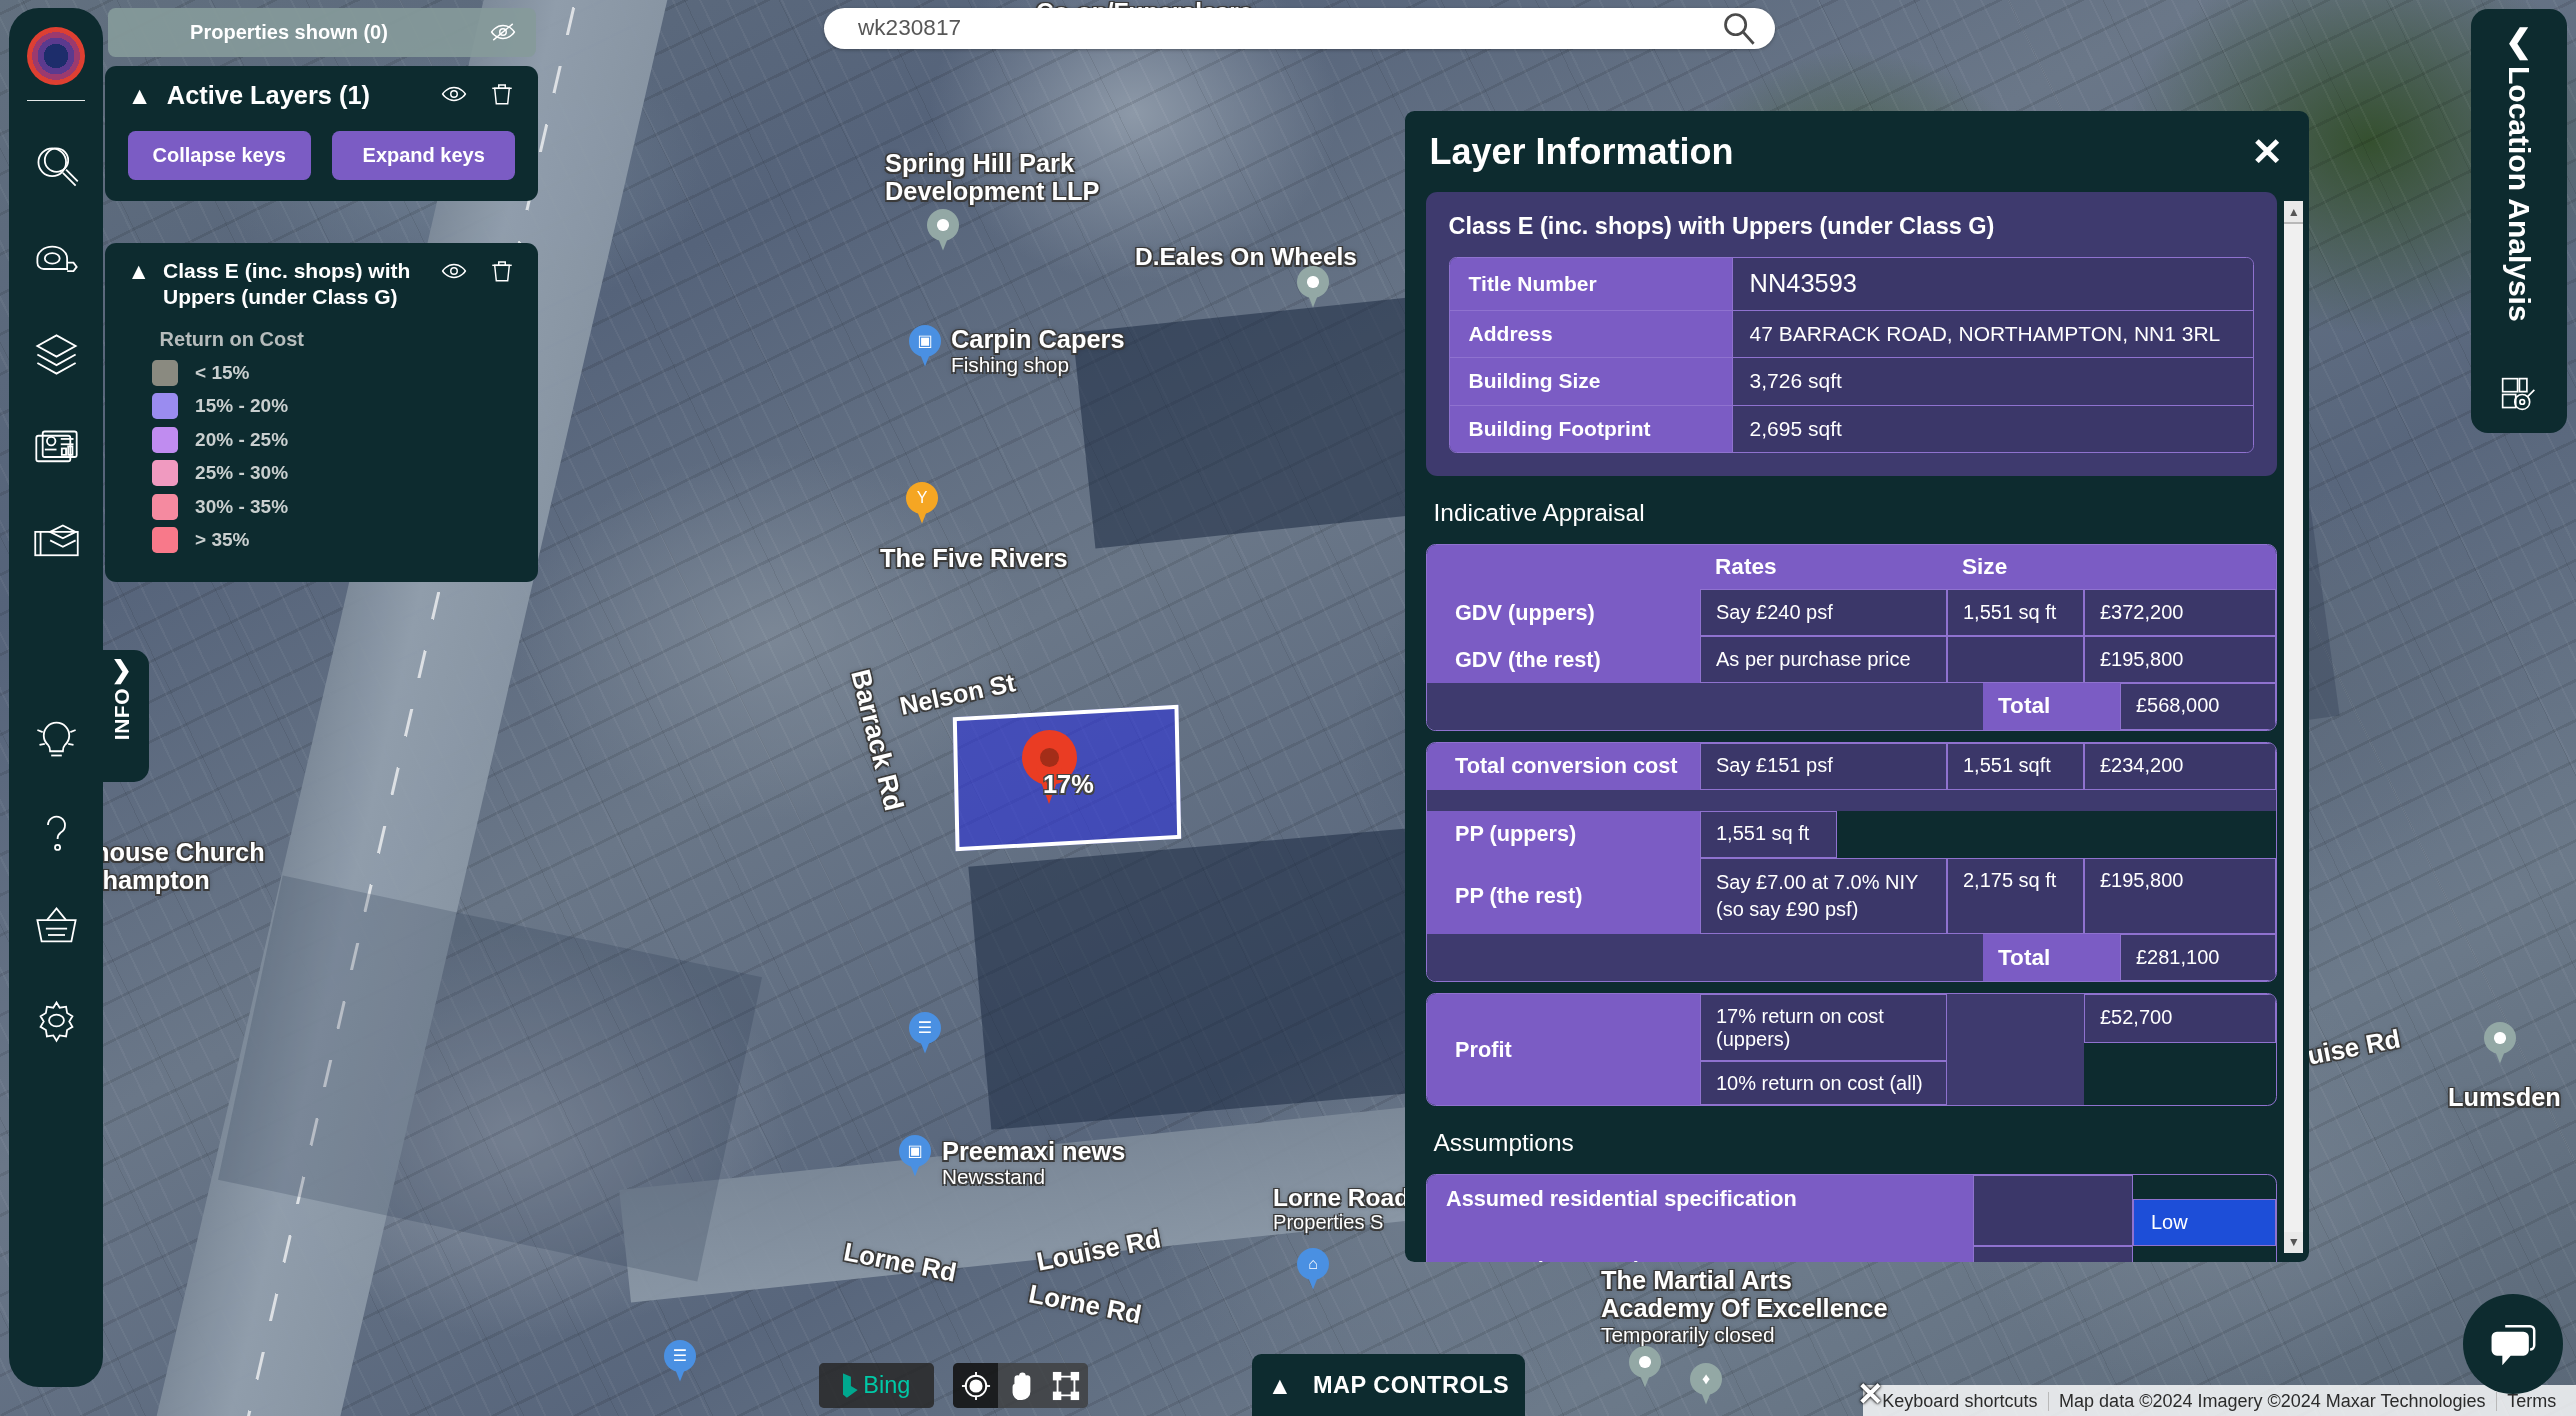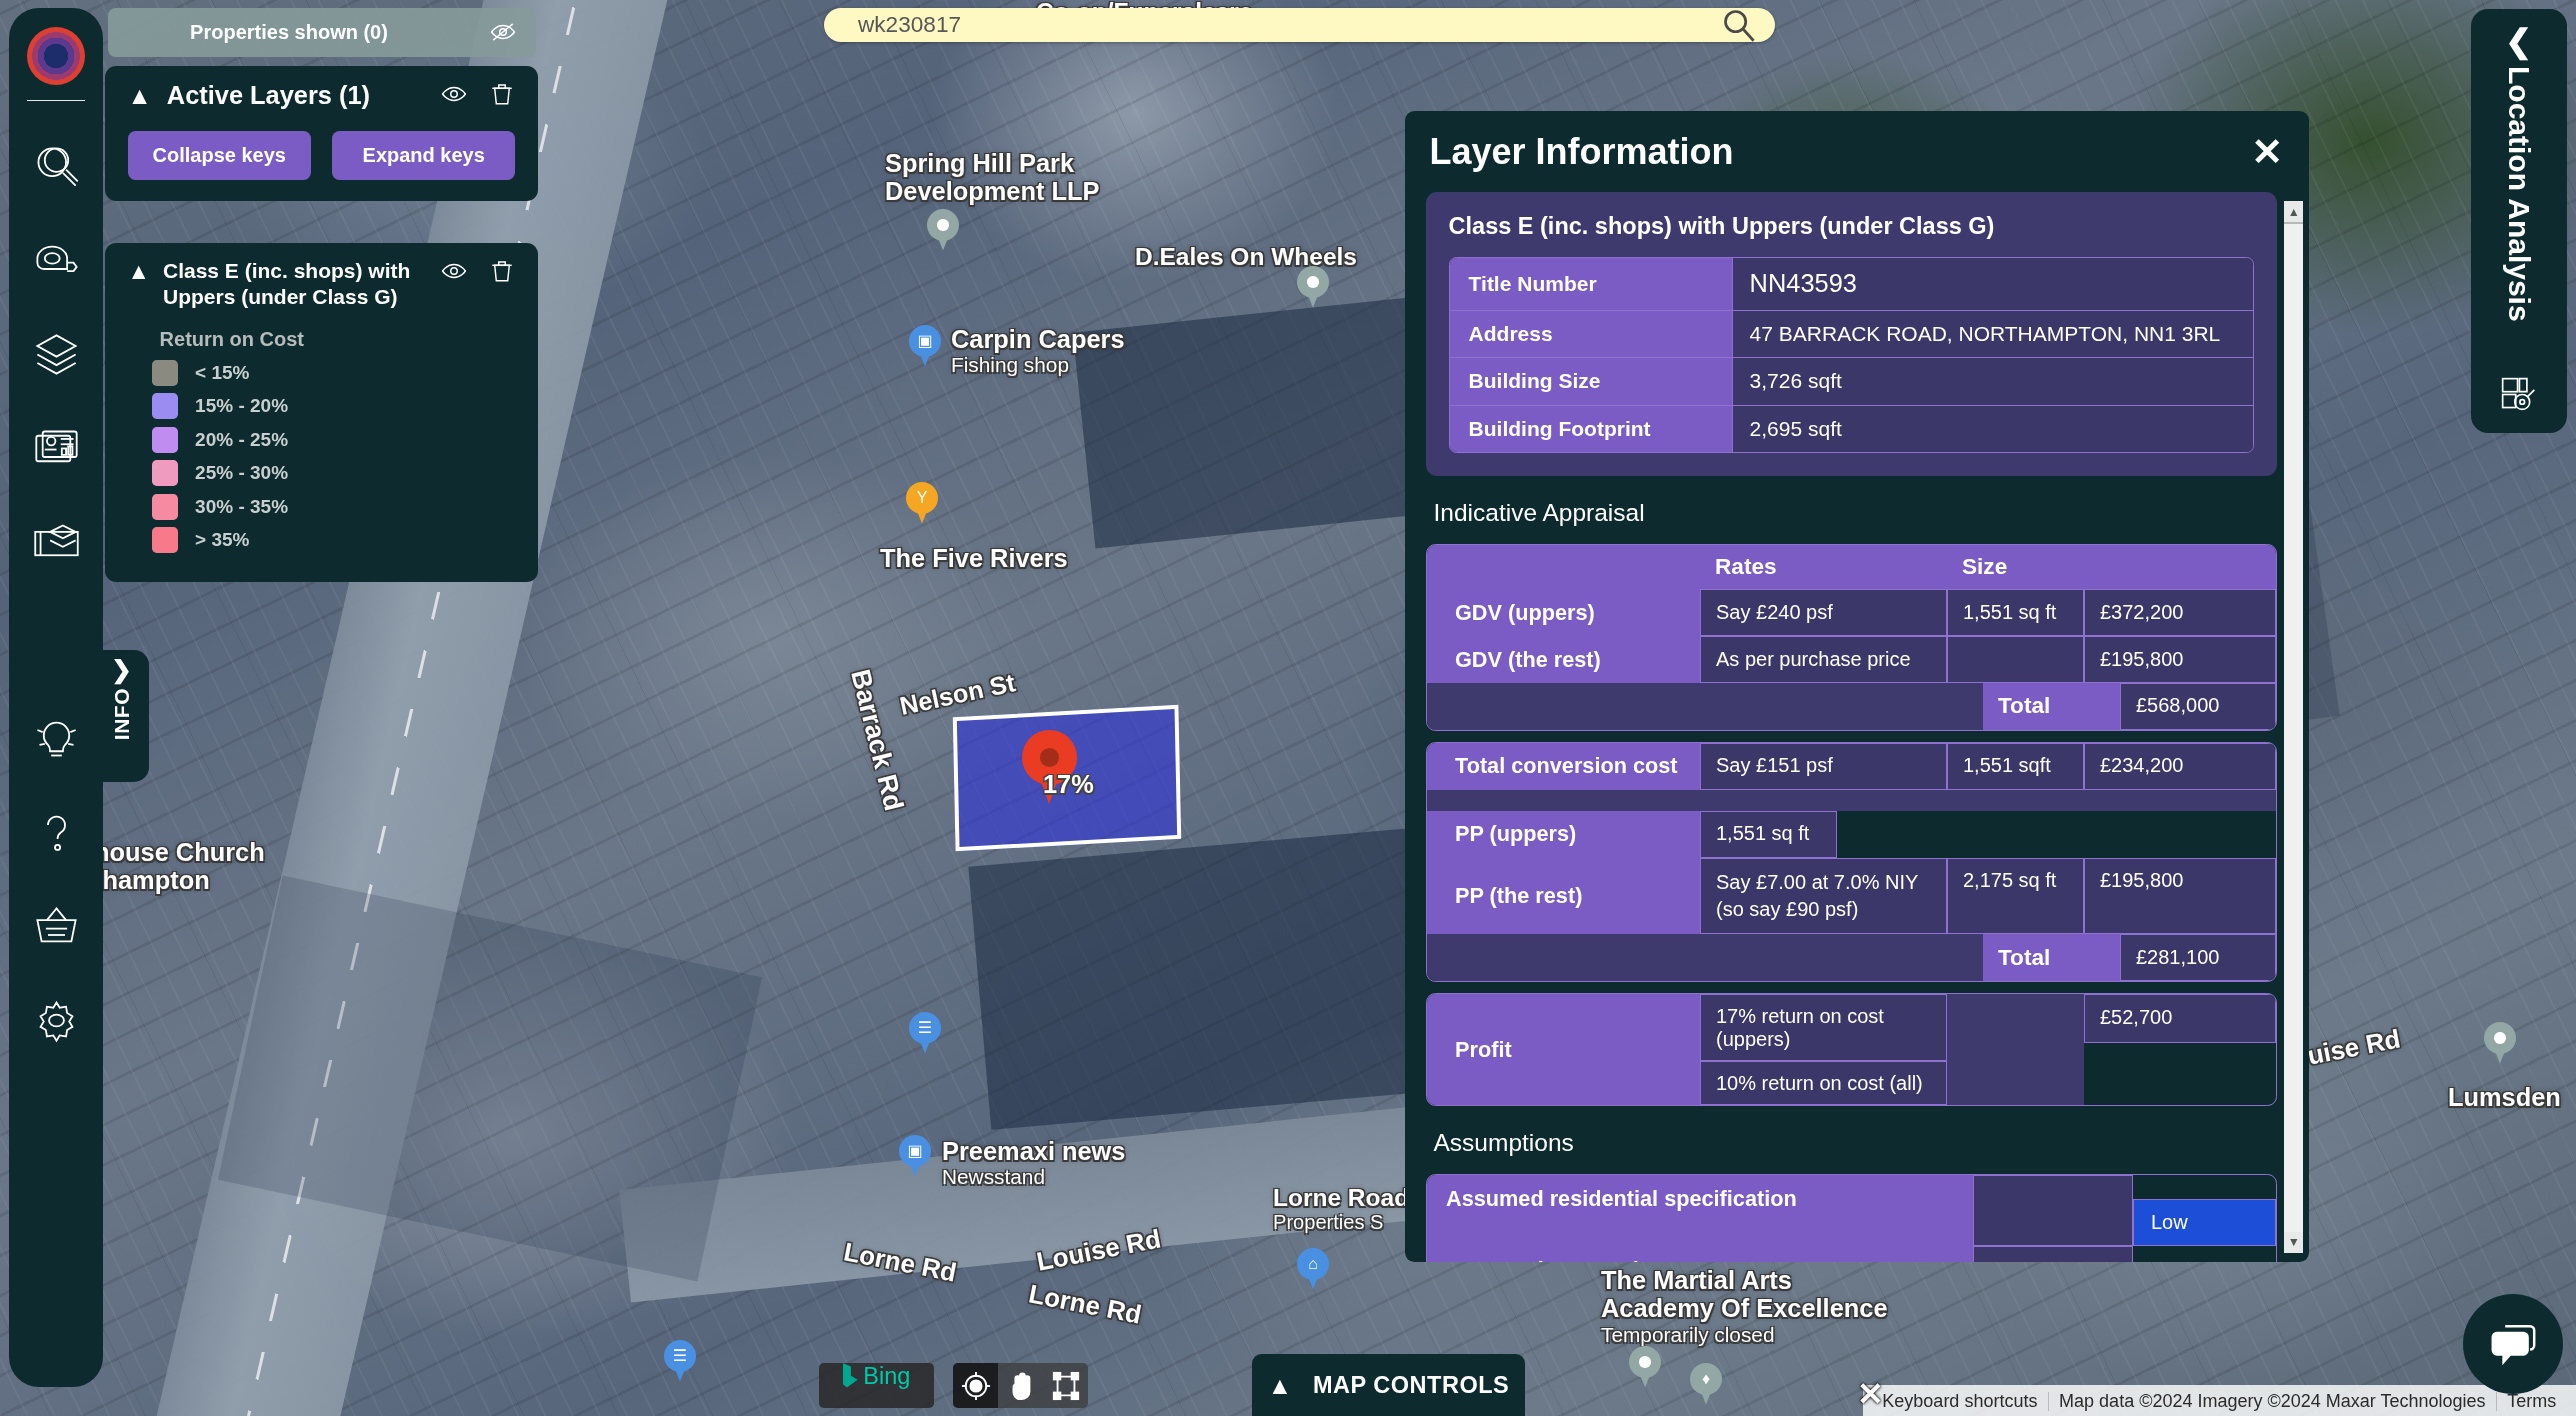--- a/index.html
+++ b/index.html
@@ -190,22 +190,22 @@
   .key-title { color:#b6bcbc; font-size:20px; font-weight:700; margin:17px 0 9.4px 32px; }
   .key-row { display:flex; align-items:center; margin:0 0 7.5px 24.5px; }
   .key-swatch { width:26px; height:26px; border-radius:4.7px; margin-right:17px; }
   .key-label { color:#c9cfcf; font-size:19px; font-weight:700; }
 
   .icon-btn { cursor:pointer; }
   .icon-btn svg { width:26px; height:26px; stroke:#fff; fill:none; stroke-width:1.8; }
 
   
   #search {
-    position:absolute; left:824px; top:7.5px; width:951px; height:34px;
-    background:#fef9c3; border-radius:26px; display:flex; align-items:center;
+    position:absolute; left:824px; top:7.5px; width:951px; height:41px;
+    background:#ffffff; border-radius:26px; display:flex; align-items:center;
     padding:0 9.4px 0 34px; z-index:26; box-shadow:0 0.9px 3.8px rgba(0,0,0,.3);
   }
   #search input {
     flex:1; border:none; outline:none; font-size:22.6px; color:#575757;
     font-family:"Liberation Sans", sans-serif; background:transparent;
   }
   #search .mag { width:53px; display:flex; align-items:center; justify-content:center; cursor:pointer; }
   #search .mag svg { width:36px; height:36px; stroke:#4a4a4a; fill:none; stroke-width:2.4; }
 
   
@@ -299,21 +299,21 @@
   
   .asm-row { display:flex; }
   .asm-k { width:546px; background:#7b5cc4; color:#fff; font-weight:700; font-size:21.7px; padding:11.3px 19px; }
   .asm-p { width:160px; background:#3b3769; color:#fff; font-size:20px; padding:11.3px 17px; border:0.9px solid #8f72cf; }
   .asm-v { flex:1; background:#1d4ed8; color:#fff; font-size:20px; padding:11.3px 17px; border:0.9px solid #8f72cf;margin-top:24px; }
 
   
   #bing {
     position:absolute; left:819px; top:1363px; width:115px; height:45px;
     background:rgba(40,40,40,.85); border-radius:4.7px; z-index:24;
-    display:flex; align-items:flex-start; justify-content:center; gap:5.6px;
+    display:flex; align-items:center; justify-content:center; gap:5.6px;
   }
   #bing .bmark { width:15px; height:24.5px; background:#00a88f;
      clip-path: polygon(0 0, 55% 14%, 55% 52%, 100% 68%, 28% 100%, 0 86%); }
   #bing .btxt { color:#00c9a7; font-size:23.5px; }
 
   #maptools {
     position:absolute; left:953px; top:1363px; height:45px; z-index:24;
     display:flex; align-items:center;
   }
   #maptools .mt {

